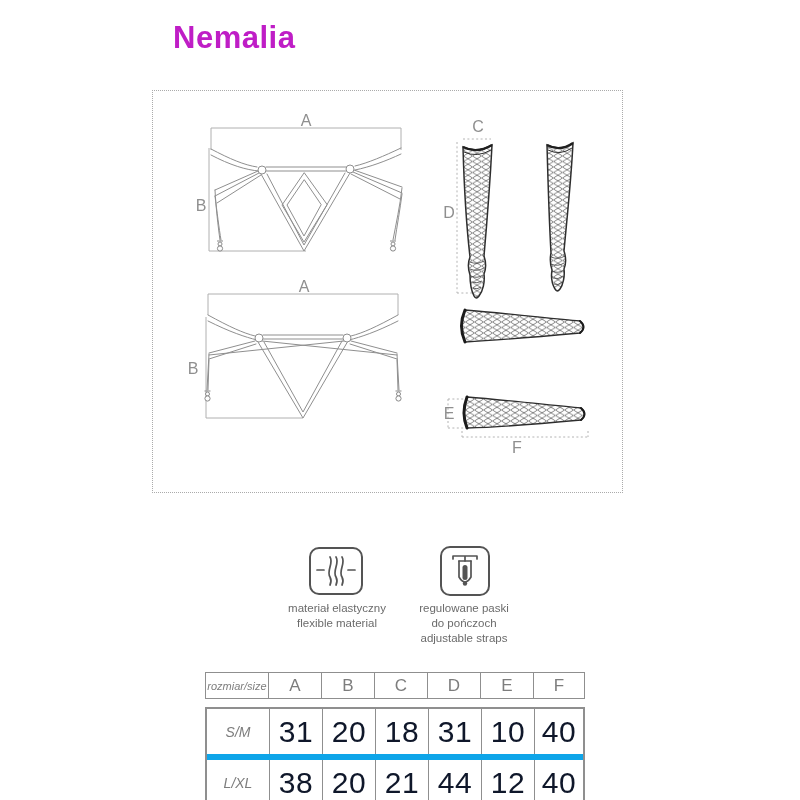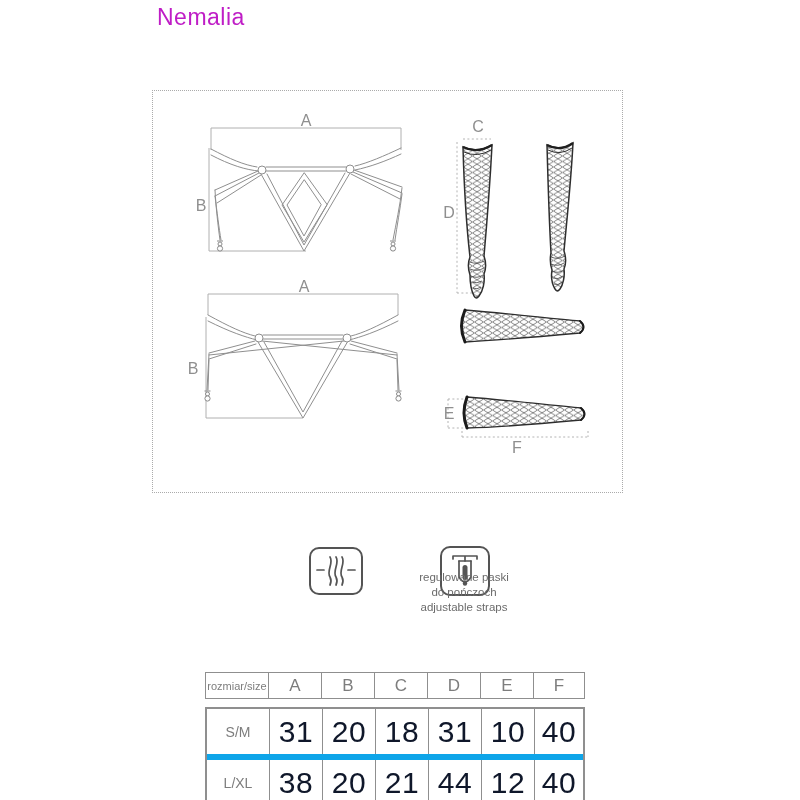--- a/index.html
+++ b/index.html
@@ -1,18 +1,18 @@
 <!DOCTYPE html>
 <html><head>
 <meta charset="utf-8">
 <style>
   html,body{margin:0;padding:0;background:#fff;}
   .canvas{position:relative;width:800px;height:800px;background:#ffffff;overflow:hidden;
           font-family:"Liberation Sans", sans-serif;}
-  .page-title{position:absolute;left:157px;top:4px;margin:0;font-size:23px;font-weight:400;
+  .page-title{position:absolute;left:157px;top:4px;margin:16px;font-size:31px;font-weight:700;
           letter-spacing:.5px;color:#bf1dc6;}
   .diagram-box{position:absolute;left:152px;top:90px;width:469px;height:401px;
           border:1px dotted #ababab;background:#fff;}
   .dim-label{position:absolute;transform:translateX(-50%);font-size:16px;color:#8f8f8f;
           line-height:18px;}
   svg{position:absolute;overflow:visible;}
   .dims{stroke:#b0b0b0;stroke-width:1;fill:none;}
   .dash{stroke:#b4b4b4;stroke-width:1;fill:none;stroke-dasharray:2 2.4;}
   .art{stroke:#8f8f8f;stroke-width:1;fill:none;stroke-linecap:round;}
   .art-node{stroke:#8f8f8f;stroke-width:1;fill:#ffffff;}
@@ -28,21 +28,21 @@
   .icon-glyph{stroke:#545454;stroke-width:1.7;fill:none;stroke-linecap:round;}
   .caption{position:absolute;transform:translateX(-50%);text-align:center;font-size:11.5px;
           color:#6b6b6b;line-height:15px;white-space:nowrap;}
   .size-table{position:absolute;left:205px;top:672px;width:380px;color:#3e3e3e;}
   .tbl-head,.tr{display:grid;grid-template-columns:62px 53px 53px 53px 53px 53px 1fr;}
   .tbl-head{border:1px solid #8f8f8f;height:25px;}
   .tbl-body{border:2px solid #8f8f8f;margin-top:8px;}
   .tr{height:45px;}
   .tr + .tr{border-top:6px solid #0ea5e9;}
   .th,.td{display:flex;align-items:center;justify-content:center;border-left:1px solid #8f8f8f;}
-  .th:first-child,.td:first-child{border-left:none;}
+  .th:first-child,.td:first-child{border-left:none;font-style:italic;}
   .th{font-size:17px;color:#7d7d7d;}
   .th.size-col{font-size:11px;}
   .td.size-col{font-size:14px;color:#7d7d7d;}
   .td.num{font-size:30px;color:#0f172a;letter-spacing:.5px;}
 </style>
 </head>
 <body>
 
 <div class="canvas">
 
@@ -185,33 +185,37 @@
   <div class="icon-box" style="left:309px;top:547px;width:50px;height:44px">
     <svg style="left:0;top:0" width="50" height="44" viewBox="0 0 50 44">
       <g class="icon-glyph">
         <path d="M19,8 C23,14 15,22 19,28 Q21,32 19,36"></path>
         <path d="M25,8 C29,14 21,22 25,28 Q27,32 25,36"></path>
         <path d="M31,8 C35,14 27,22 31,28 Q33,32 31,36"></path>
         <path d="M6,21 H13 M37,21 H44"></path>
       </g>
     </svg>
   </div>
+  <div class="caption" style="left:337px;top:601px">
+    <div>materiał elastyczny</div>
+    <div>flexible material</div>
+  </div>
 
   <div class="icon-box" style="left:440px;top:546px;width:46px;height:46px">
     <svg style="left:0;top:0" width="46" height="46" viewBox="0 0 46 46">
       <g class="icon-glyph">
         <path d="M11,8 H35 M11,8 V11 M35,8 V11 M23,8 V13"></path>
         <path d="M17,13 H29"></path>
         <path d="M17,13 V29 Q23,39 29,29 V13"></path>
       </g>
       <rect x="20.5" y="17" width="5" height="15" rx="2.5" fill="#545454"></rect>
       <circle cx="23" cy="35.5" r="2.2" fill="#545454"></circle>
     </svg>
   </div>
-  <div class="caption" style="left:464px;top:570px">
+  <div class="caption" style="left:464px;top:601px">
     <div>regulowane paski</div>
     <div>do pończoch</div>
     <div>adjustable straps</div>
   </div>
 
   <div class="size-table">
     <div class="tbl-head">
       <div class="th size-col">rozmiar/size</div>
       <div class="th">A</div>
       <div class="th">B</div>

